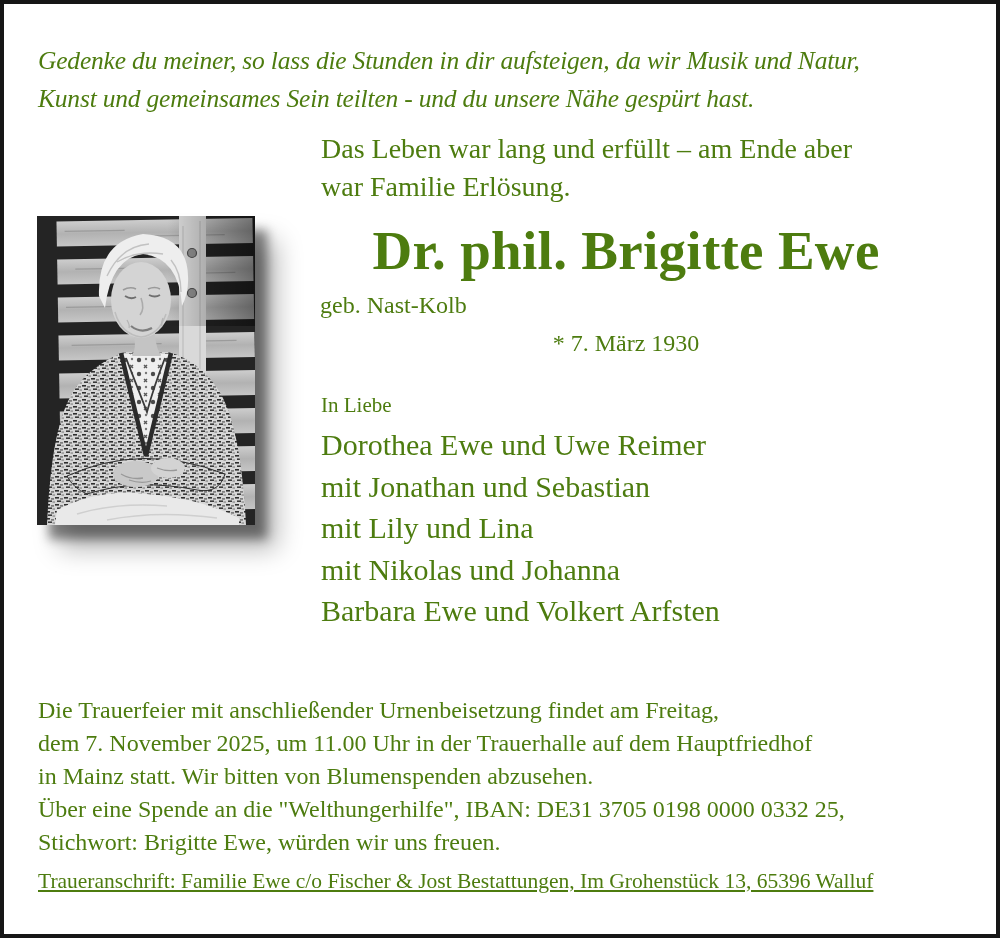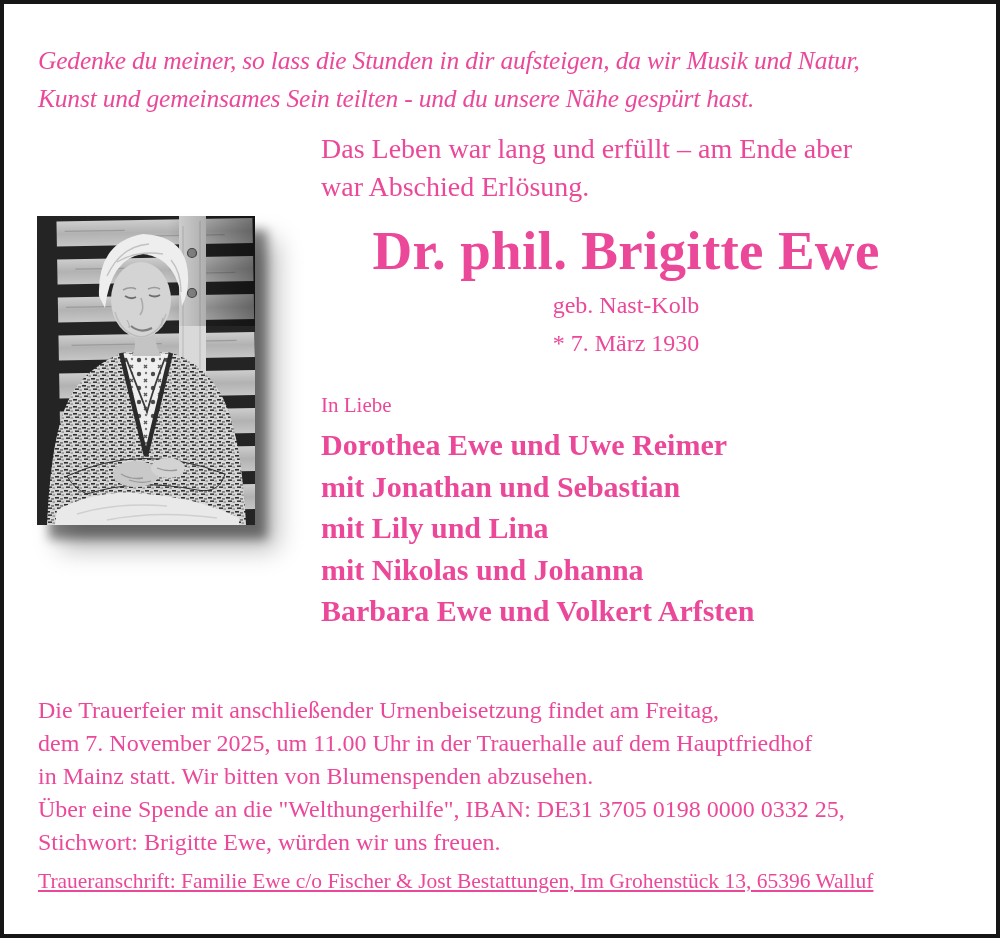--- a/index.html
+++ b/index.html
@@ -2,45 +2,45 @@
 <html><head>
 <meta charset="utf-8">
 <style>
   html,body{margin:0;padding:0;background:#ffffff;}
   .page{
     position:relative;
     width:1000px;height:938px;
     background:#ffffff;
     box-shadow: inset 0 0 0 4px #161616;
     font-family:"Liberation Serif","DejaVu Serif",serif;
-    color:#ec4899;
+    color:#4d7c0f;
     overflow:hidden;
   }
   .epigraph{
     position:absolute;left:38px;top:42px;width:910px;
     font-style:italic;font-size:25.5px;line-height:38px;letter-spacing:-0.2px;
   }
   .photo{
     position:absolute;left:37px;top:216px;width:218px;height:309px;
     box-shadow:12px 14px 10px rgba(0,0,0,0.45), 22px 24px 24px rgba(0,0,0,0.28);
     background:#262626;
   }
   .photo svg{display:block;width:100%;height:100%;}
   .intro{position:absolute;left:321px;top:130px;font-size:28px;line-height:38px;}
   .name{
     position:absolute;left:320px;top:219px;width:612px;margin:0;
     text-align:center;font-size:55px;font-weight:bold;letter-spacing:0.3px;white-space:nowrap;
   }
-  .maiden{position:absolute;left:320px;top:292px;width:612px;text-align:center;font-size:24px;}
+  .maiden{position:absolute;left:320px;top:292px;width:612px;font-size:24px;}
   .dates{
     position:absolute;left:320px;top:330px;width:612px;
     display:flex;justify-content:center;gap:53px;font-size:24px;white-space:nowrap;
   }
   .salutation{position:absolute;left:321px;top:393px;font-size:21px;}
-  .mourners{position:absolute;left:321px;top:424px;font-size:30px;font-weight:bold;line-height:41.5px;white-space:nowrap;}
+  .mourners{position:absolute;left:321px;top:424px;font-size:30px;font-weight:normal;line-height:41.5px;white-space:nowrap;}
   .funeral{position:absolute;left:38px;top:694px;font-size:24px;line-height:33px;white-space:nowrap;}
   .address{position:absolute;left:38px;top:869px;font-size:21.5px;white-space:nowrap;text-decoration:underline;}
 </style>
 </head>
 <body>
 
 <div class="page">
 
   <div class="epigraph">
     <div>Gedenke du meiner, so lass die Stunden in dir aufsteigen, da wir Musik und Natur,</div>
@@ -128,21 +128,21 @@
         <path d="M84,258 q10,6 22,4 M92,264 q12,4 22,1 M120,252 q10,4 20,2" stroke="#999999" stroke-width="1.3" fill="none"></path>
 
         <path d="M18,309 L20,294 Q62,272 110,278 Q162,282 202,302 L202,309 Z" fill="#e9e9e9"></path>
         <path d="M40,298 q40,-12 90,-8 M70,304 q50,-10 110,-2" stroke="#cfcfcf" stroke-width="1.4" fill="none"></path>
       </g>
     </svg>
   </div>
 
   <div class="intro">
     <div>Das Leben war lang und erfüllt –  am Ende aber</div>
-    <div>war Abschied Erlösung.</div>
+    <div>war Familie Erlösung.</div>
   </div>
 
   <h1 class="name">Dr. phil. Brigitte Ewe</h1>
 
   <div class="maiden">geb. Nast-Kolb</div>
 
   <div class="dates">
     <span>* 7. März 1930</span>
   </div>
 

